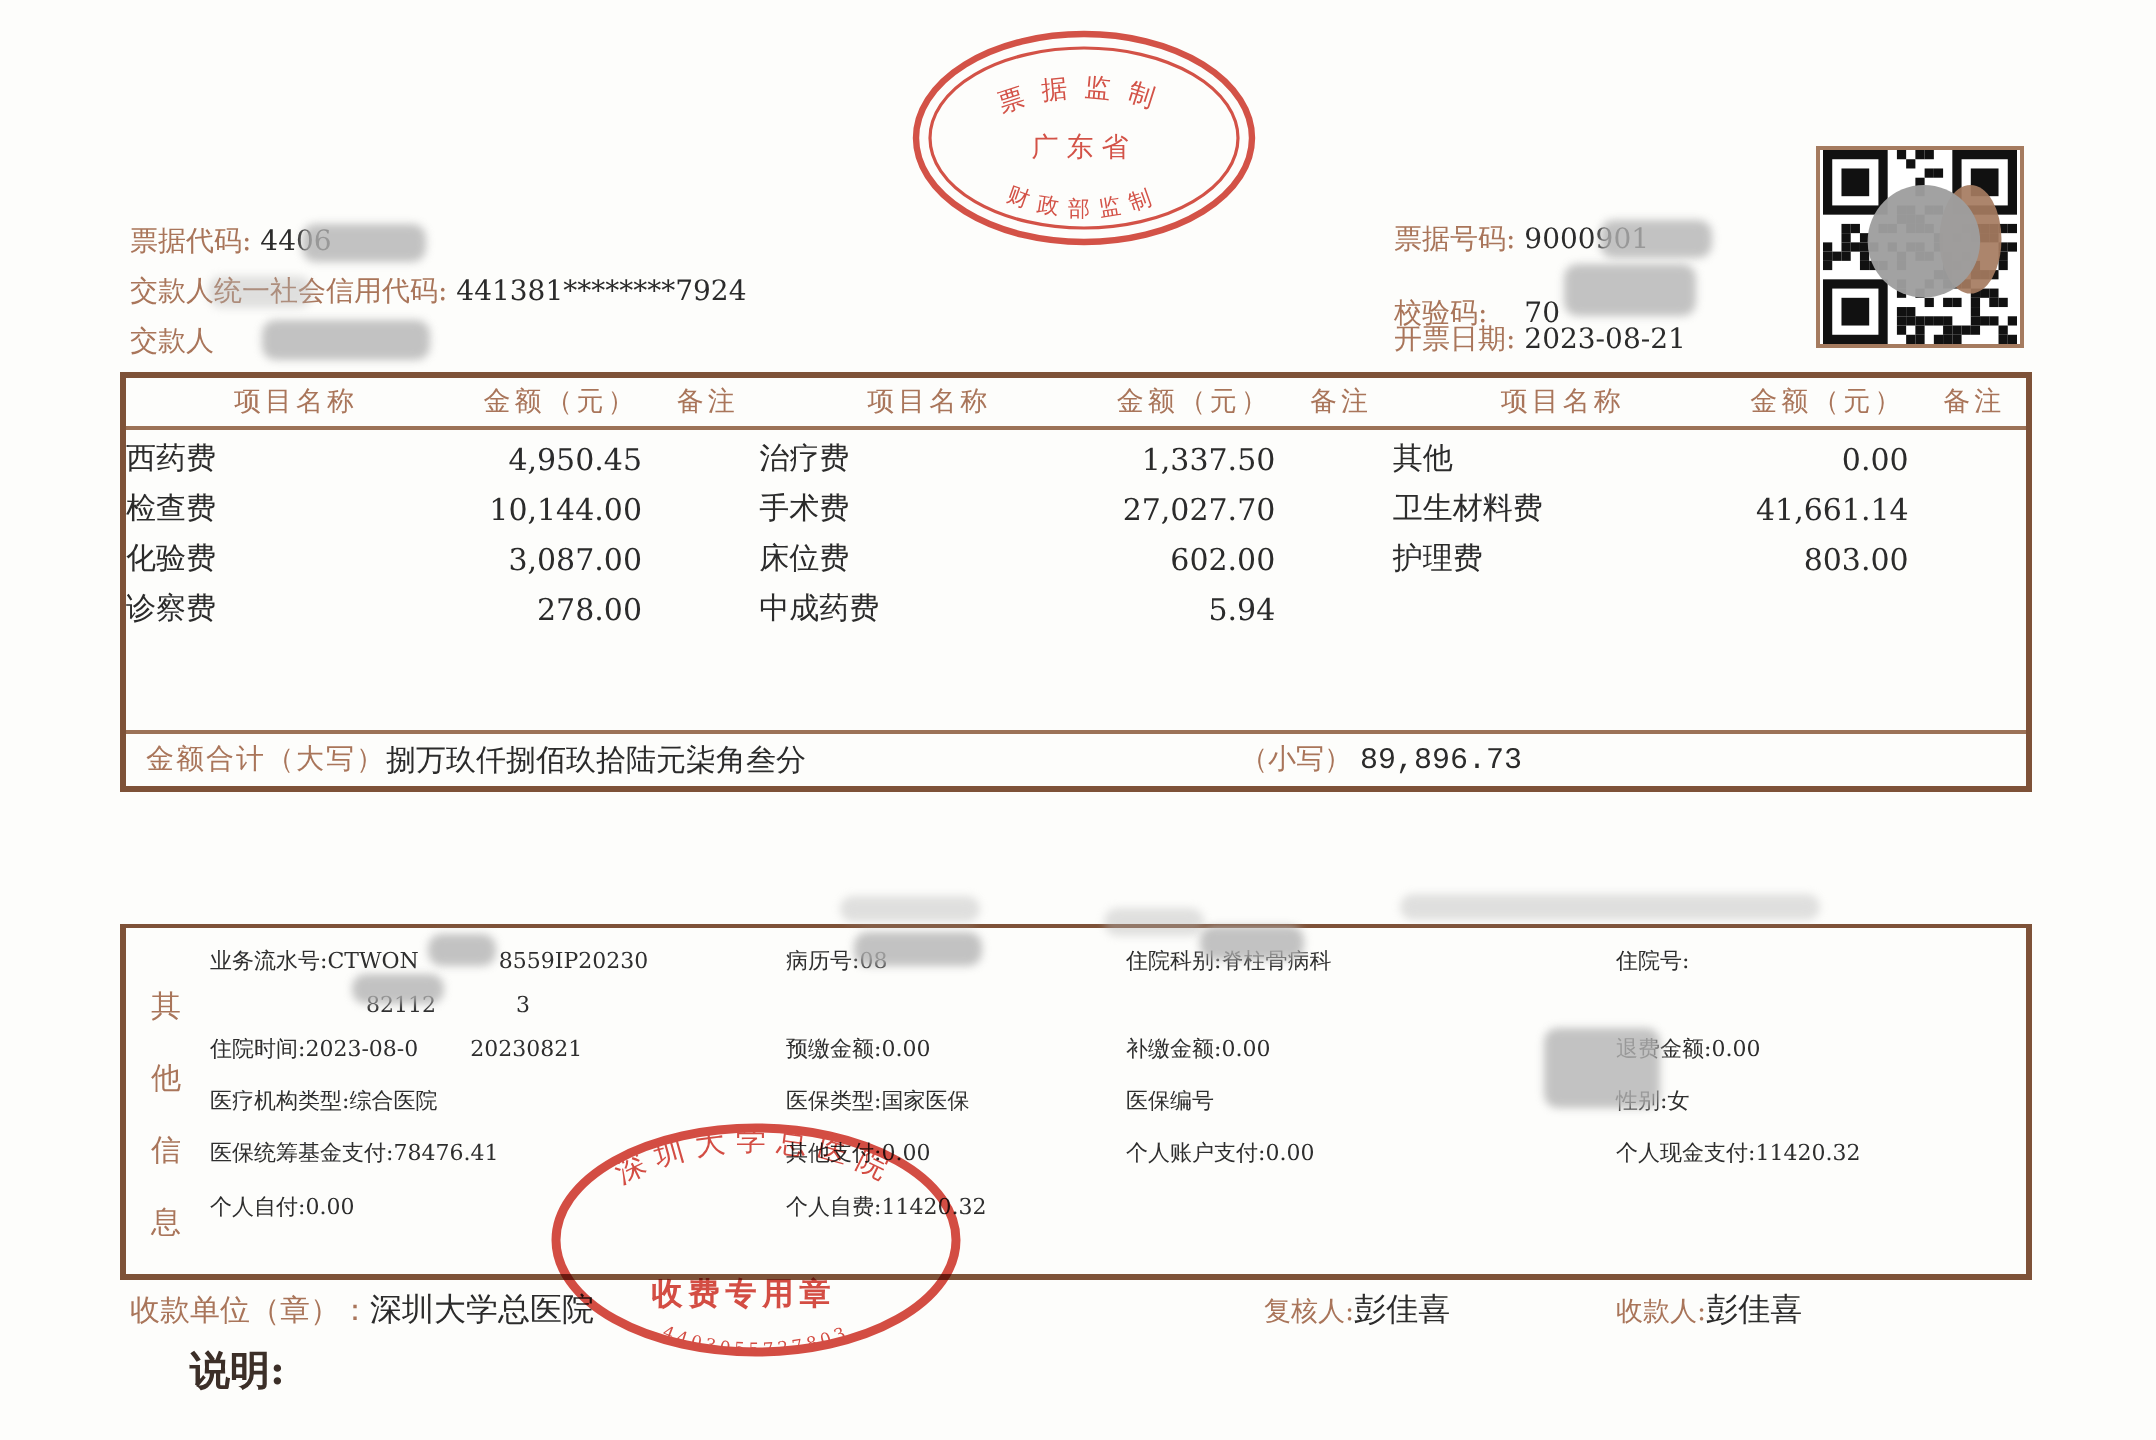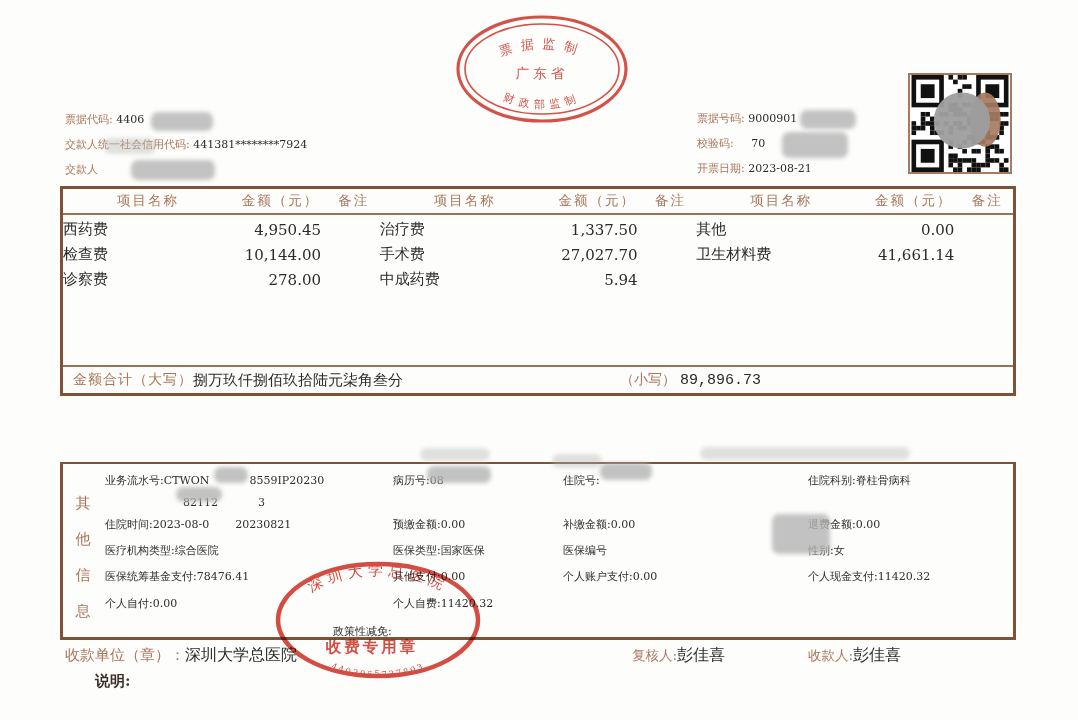--- a/index.html
+++ b/index.html
@@ -3,21 +3,21 @@
 <meta charset="utf-8">
 <style>
   * { margin:0; padding:0; box-sizing:border-box; }
   html,body { width:1078px; height:720px; background:#ffffff; overflow:hidden;
     font-family:"DejaVu Serif","Liberation Serif",serif; }
   .page { position:absolute; left:0; top:0; width:1078px; height:720px; background:#fdfdfb; }
 
   
   .title { position:absolute; left:0; top:30px; width:1078px; text-align:center;
     font-size:30px; font-weight:bold; letter-spacing:7px; color:#a9755a; }
-  .hfield { position:absolute; font-size:11px; white-space:nowrap; }
+  .hfield { position:absolute; font-size:14px; white-space:nowrap; }
   .hlabel { color:#a9755a; }
   .hvalue { color:#2b2b2b; }
 
   
   .stamp { position:absolute; opacity:.88; mix-blend-mode:multiply; pointer-events:none; }
 
   
   .qr-box { position:absolute; left:908px; top:73px; width:104px; height:101px;
     border:2px solid #a57b5f; background:#fff; }
   .qr-box svg { width:100%; height:100%; }
@@ -54,21 +54,21 @@
   .frow > div { white-space:nowrap; line-height:24px; }
   .serial-line2 { padding-left:78px; line-height:20px; }
   .gap-s { display:inline-block; width:26px; }
   .gap-m { display:inline-block; width:40px; }
   .policy-row { margin-left:228px; line-height:26px; }
 
   
   .ffield { position:absolute; font-size:15px; white-space:nowrap; }
   .flabel { color:#a9755a; }
   .fvalue { color:#2b2b2b; font-size:16px; }
-  .notes-label { position:absolute; left:95px; top:672px; font-size:15px; font-weight:bold; color:#3c2f28; }
+  .notes-label { position:absolute; left:95px; top:672px; font-size:20px; font-weight:bold; color:#3c2f28; }
   .notes-lines { position:absolute; left:147px; top:671px; width:870px; font-size:12.3px;
     color:#333; line-height:1.4; font-family:"DejaVu Sans","Liberation Sans",sans-serif; }
 
   
   .redact { position:absolute; background:#b4b4b4; border-radius:7px; filter:blur(2px); opacity:.8; }
   .redact.faint { opacity:.4; }
 </style>
 </head>
 <body>
 
@@ -99,21 +99,21 @@
   </div>
   <div class="hfield" style="left:65px; top:162px;">
     <span class="hlabel">交款人</span>
     <span class="hvalue"></span>
   </div>
 
   <div class="hfield" style="left:697px; top:111px;">
     <span class="hlabel">票据号码:</span>
     <span class="hvalue">9000901</span>
   </div>
-  <div class="hfield" style="left:697px; top:136px;">
+  <div class="hfield" style="left:697px; top:148px;">
     <span class="hlabel">校验码:</span>
     <span class="hvalue" style="margin-left:14px;">70</span>
   </div>
   <div class="hfield" style="left:697px; top:161px;">
     <span class="hlabel">开票日期:</span>
     <span class="hvalue">2023-08-21</span>
   </div>
 
   <div class="qr-box">
     <svg id="qr-svg" viewBox="0 0 100 100">
@@ -292,20 +292,37 @@
             <span></span>
           </div>
         <div class="igroup">
             <span class="iname">卫生材料费</span>
             <span class="iamt">41,661.14</span>
             <span></span>
           </div>
       </div>
       <div class="irow">
         <div class="igroup">
+            <span class="iname">化验费</span>
+            <span class="iamt">3,087.00</span>
+            <span></span>
+          </div>
+        <div class="igroup">
+            <span class="iname">床位费</span>
+            <span class="iamt">602.00</span>
+            <span></span>
+          </div>
+        <div class="igroup">
+            <span class="iname">护理费</span>
+            <span class="iamt">803.00</span>
+            <span></span>
+          </div>
+      </div>
+      <div class="irow">
+        <div class="igroup">
             <span class="iname">诊察费</span>
             <span class="iamt">278.00</span>
             <span></span>
           </div>
         <div class="igroup">
             <span class="iname">中成药费</span>
             <span class="iamt">5.94</span>
             <span></span>
           </div>
         <div class="igroup">
@@ -332,22 +349,22 @@
       <span>信</span>
       <span>息</span>
     </div>
     <div class="fields">
       <div class="frow" style="min-height:44px;">
         <div>
           <span>业务流水号:</span><span>CTWON</span><span class="gap-m"></span><span>8559IP20230</span>
           <div class="serial-line2"><span>82112</span><span class="gap-m"></span><span>3</span></div>
         </div>
         <div><span>病历号:</span><span>08</span></div>
+        <div><span>住院科别:</span><span>脊柱骨病科</span></div>
         <div><span>住院号:</span><span></span></div>
-        <div><span>住院科别:</span><span>脊柱骨病科</span></div>
       </div>
       <div class="frow">
         <div><span>住院时间:</span><span>2023-08-0</span><span class="gap-s"></span><span>20230821</span></div>
         <div><span>预缴金额:</span><span>0.00</span></div>
         <div><span>补缴金额:</span><span>0.00</span></div>
         <div><span>退费金额:</span><span>0.00</span></div>
       </div>
       <div class="frow">
         <div><span>医疗机构类型:</span><span>综合医院</span></div>
         <div><span>医保类型:</span><span>国家医保</span></div>
@@ -358,23 +375,20 @@
         <div><span>医保统筹基金支付:</span><span>78476.41</span></div>
         <div><span>其他支付:</span><span>0.00</span></div>
         <div><span>个人账户支付:</span><span>0.00</span></div>
         <div><span>个人现金支付:</span><span>11420.32</span></div>
       </div>
       <div class="frow" style="min-height:27px;">
         <div><span>个人自付:</span><span>0.00</span></div>
         <div><span>个人自费:</span><span>11420.32</span></div>
         <div></div>
           <div></div>
-      </div>
-      <div class="policy-row">
-        <span>政策性减免:</span><span></span>
       </div>
     </div>
   </div>
 
   <div class="ffield" style="left:65px; top:645px;">
     <span class="flabel">收款单位（章）</span><span class="flabel">：</span><span class="fvalue">深圳大学总医院</span>
   </div>
   <div class="ffield" style="left:632px; top:645px;">
     <span class="flabel" style="font-size:13.5px;">复核人:</span><span class="fvalue">彭佳喜</span>
   </div>

